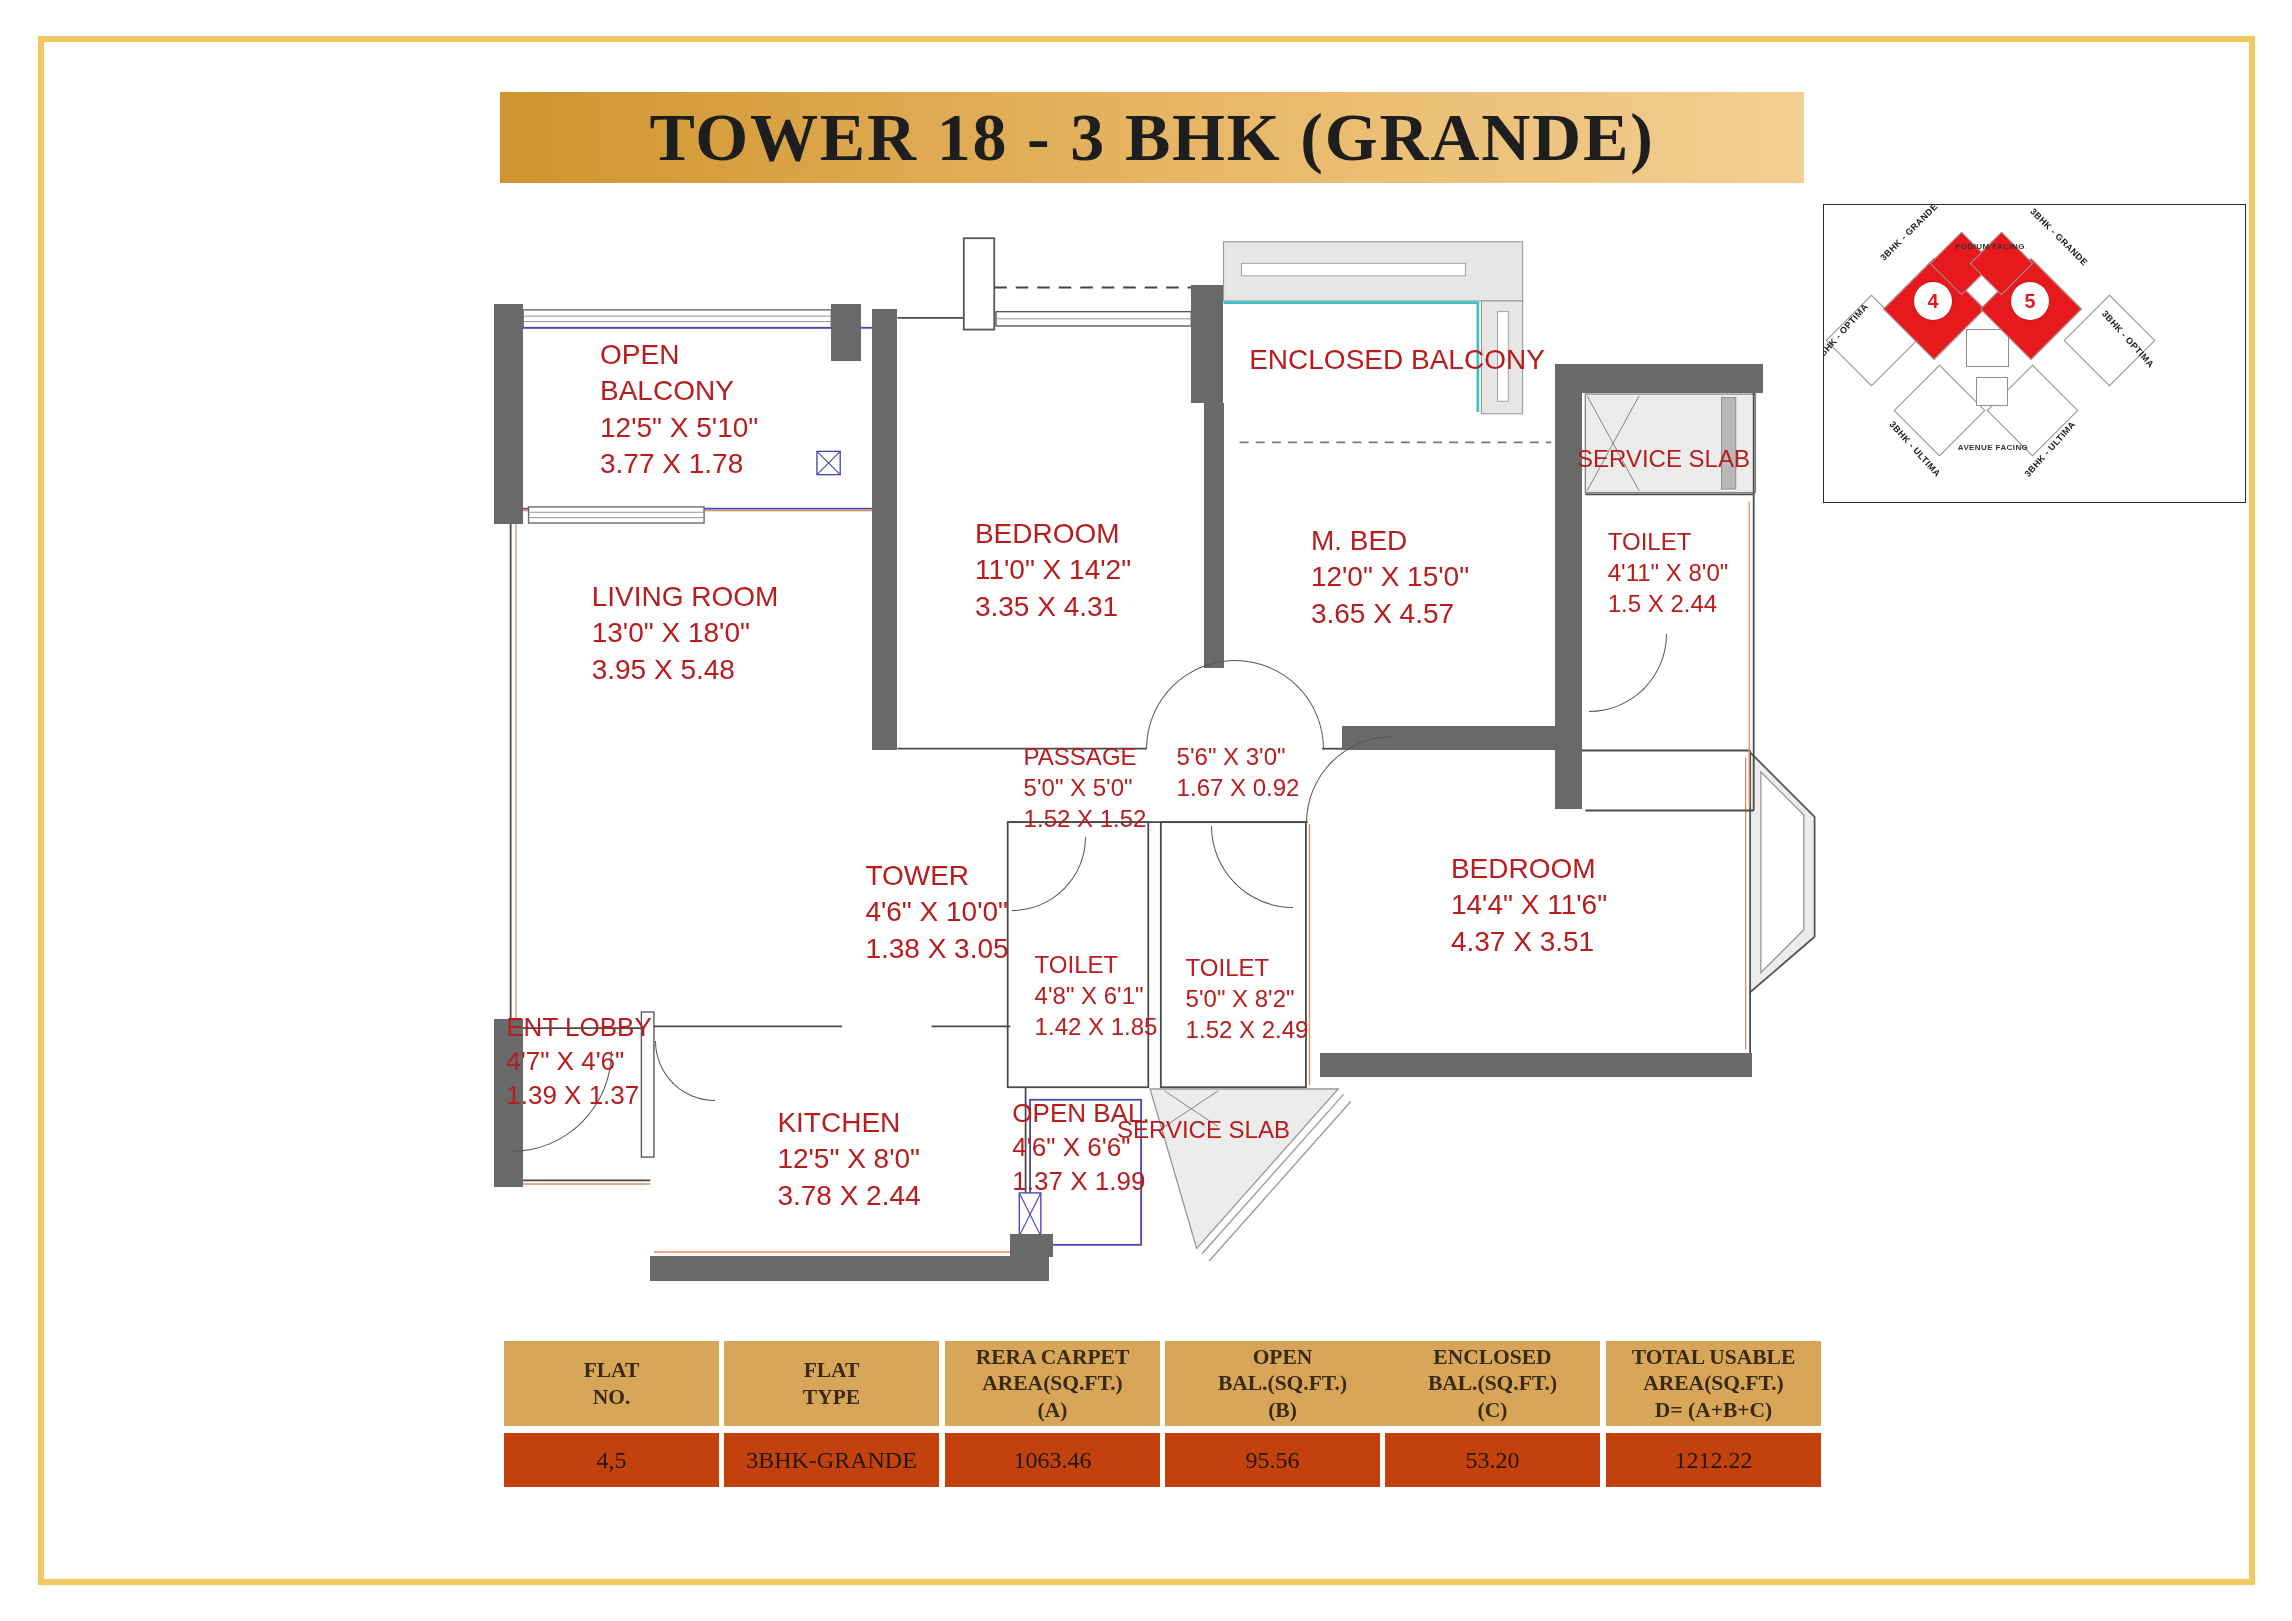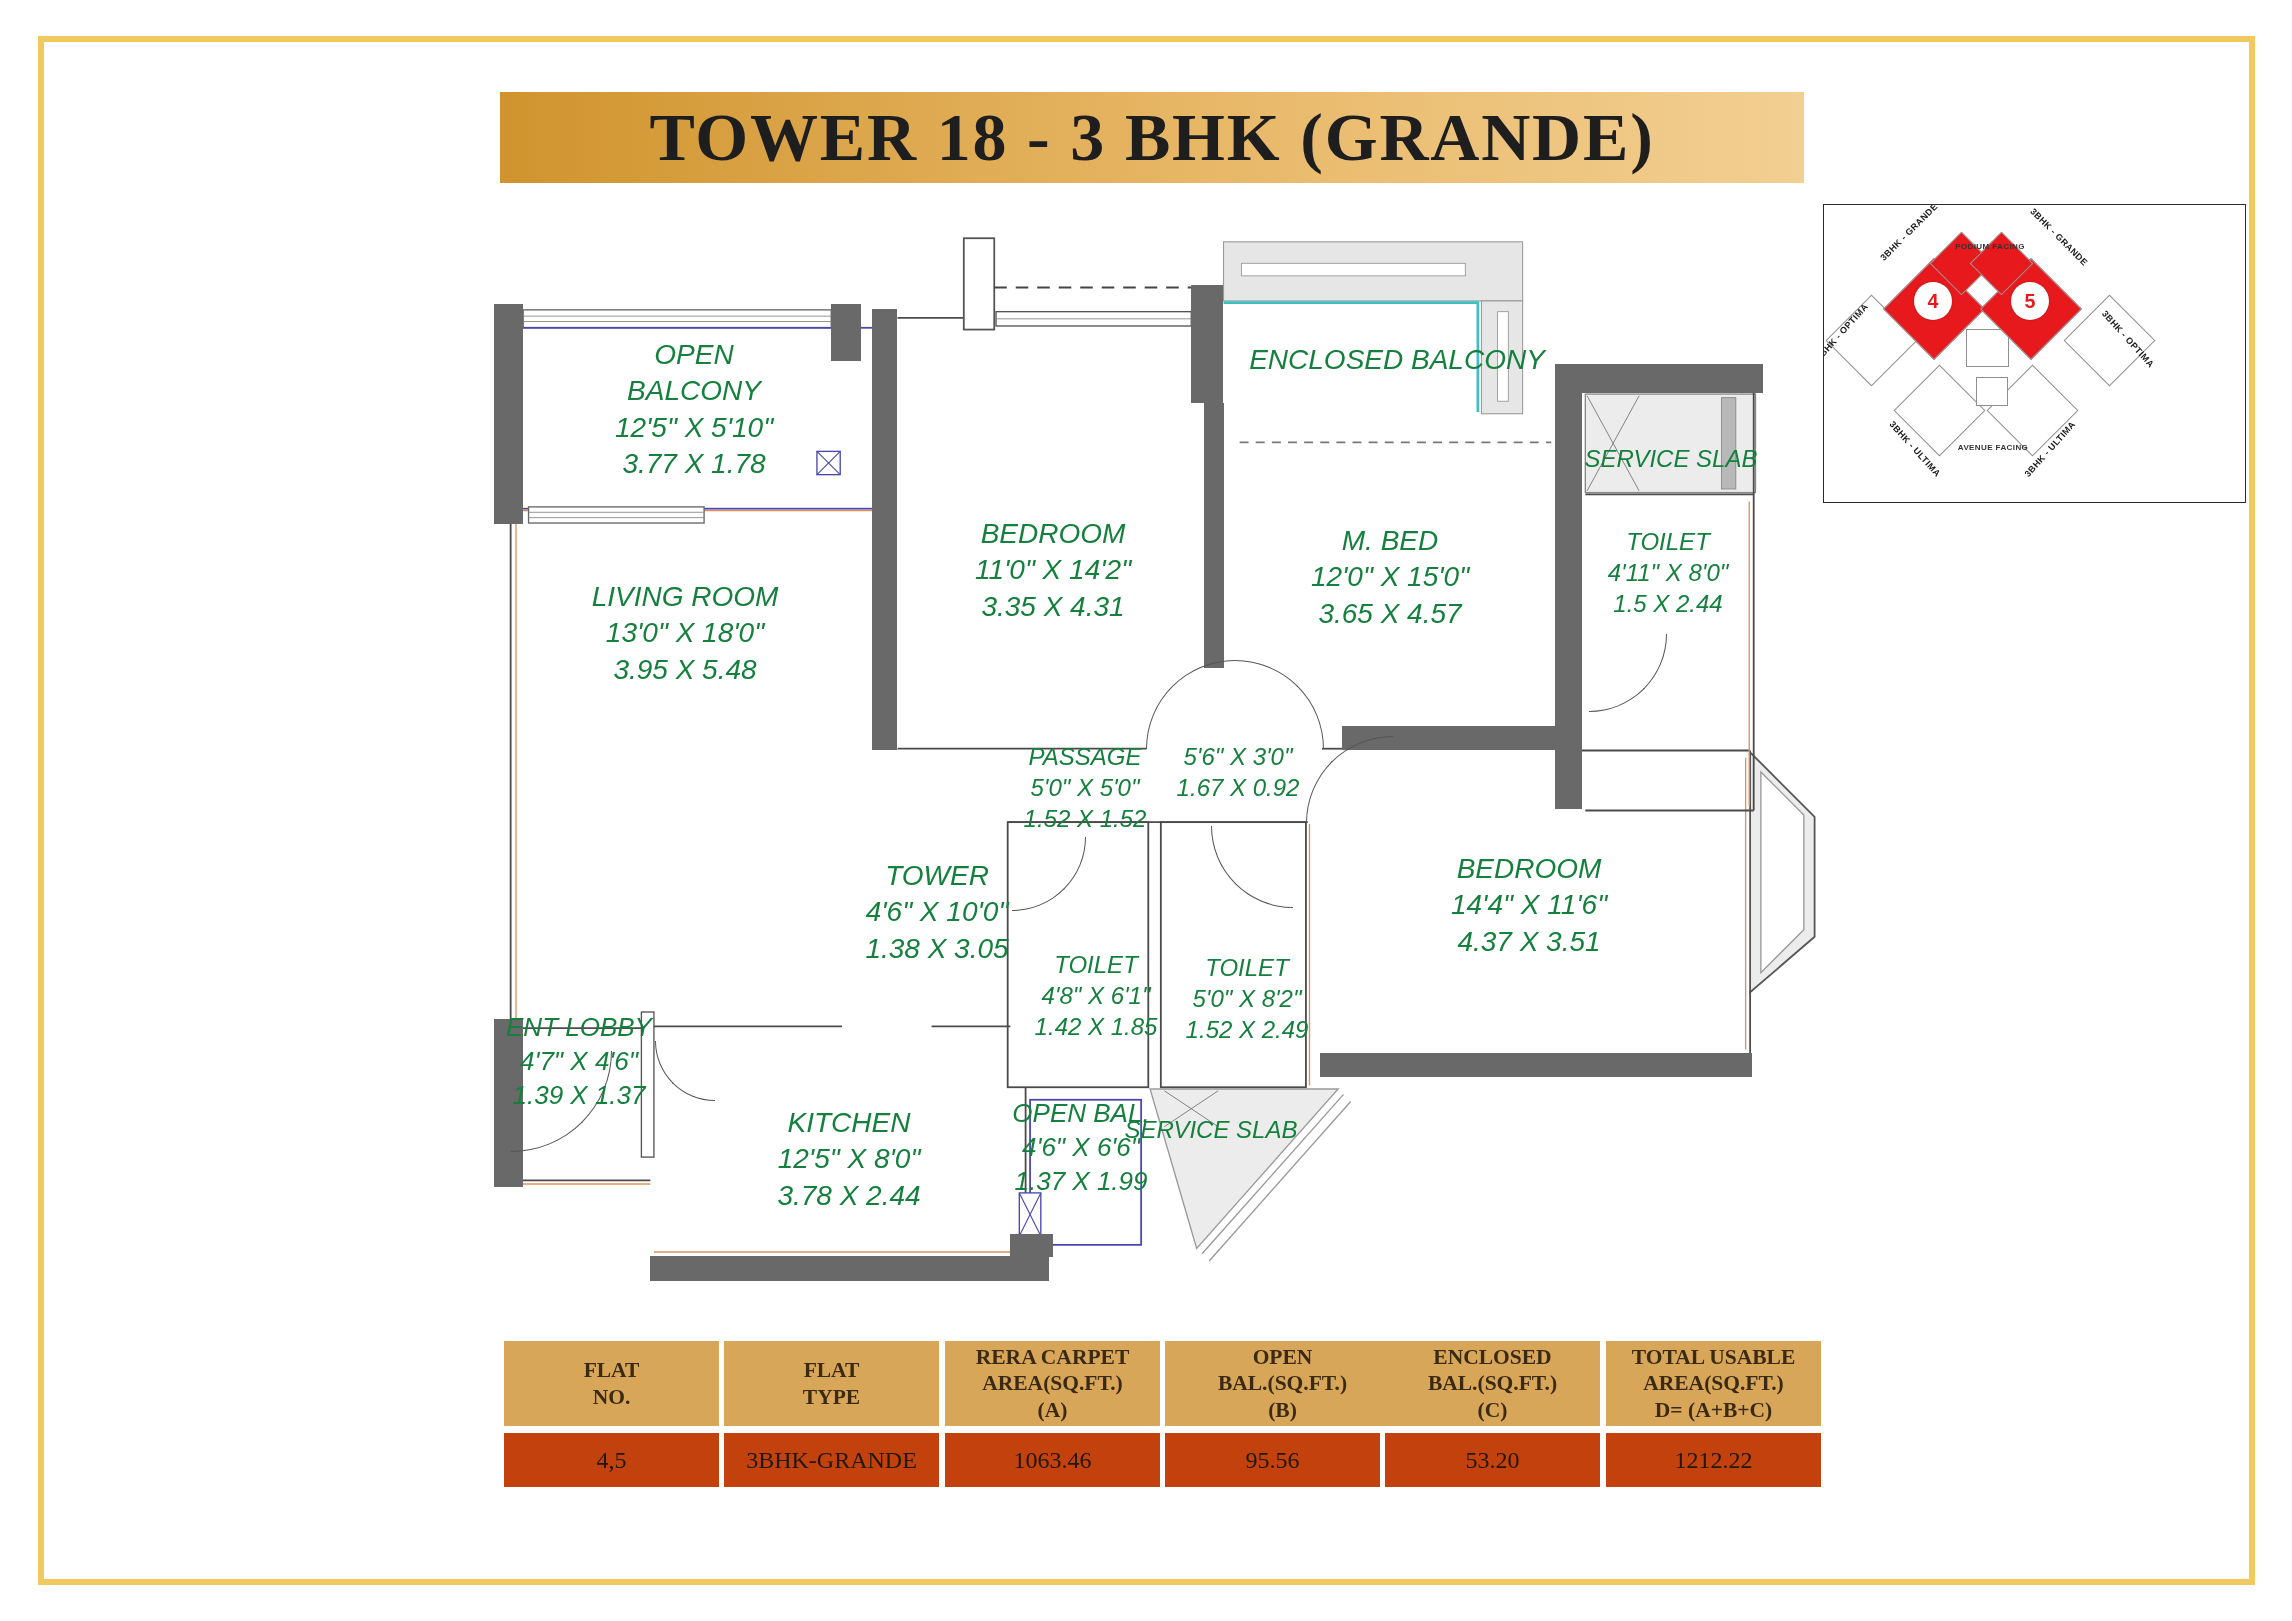--- a/index.html
+++ b/index.html
@@ -8,21 +8,21 @@
   .frame{position:absolute;left:38px;top:36px;right:38px;bottom:36px;
          border:6.3px solid #f0ca5e;pointer-events:none;}
   
   .banner{position:absolute;left:500px;top:92px;width:1304px;height:91px;
           background:linear-gradient(90deg,#d0942e 0%,#e8b868 55%,#f2cf92 100%);
           display:flex;align-items:center;justify-content:center;}
   .banner h1{margin:4px;font-family:"Liberation Serif",serif;font-size:68px;font-weight:700;
              color:#1e1e1e;letter-spacing:1.8px;white-space:nowrap;}
   
   .wall{position:absolute;background:#696969;}
-  .rlabel{position:absolute;transform:translate(-50%,-50%);text-align:center;color:#15803d;line-height:1.3;font-style:italic;}
+  .rlabel{position:absolute;transform:translate(-50%,-50%);color:#b91c1c;line-height:1.3;}
   .rlabel.lg{font-size:28px;}
   .rlabel.md{font-size:24px;}
   .rlabel.sm{font-size:26px;}
   .rlabel .rname{white-space:pre-line;}
   .rlabel.wrap .rname{width:188px;margin:0 auto;}
   svg.overlay{position:absolute;left:0;top:0;}
   .arc{position:absolute;}
   .arc-tl{border-top:1.8px solid #555;border-left:1.8px solid #555;border-top-left-radius:100% 100%;}
   .arc-br{border-bottom:1.8px solid #555;border-right:1.8px solid #555;border-bottom-right-radius:100% 100%;}
   .arc-bl{border-bottom:1.8px solid #555;border-left:1.8px solid #555;border-bottom-left-radius:100% 100%;}

